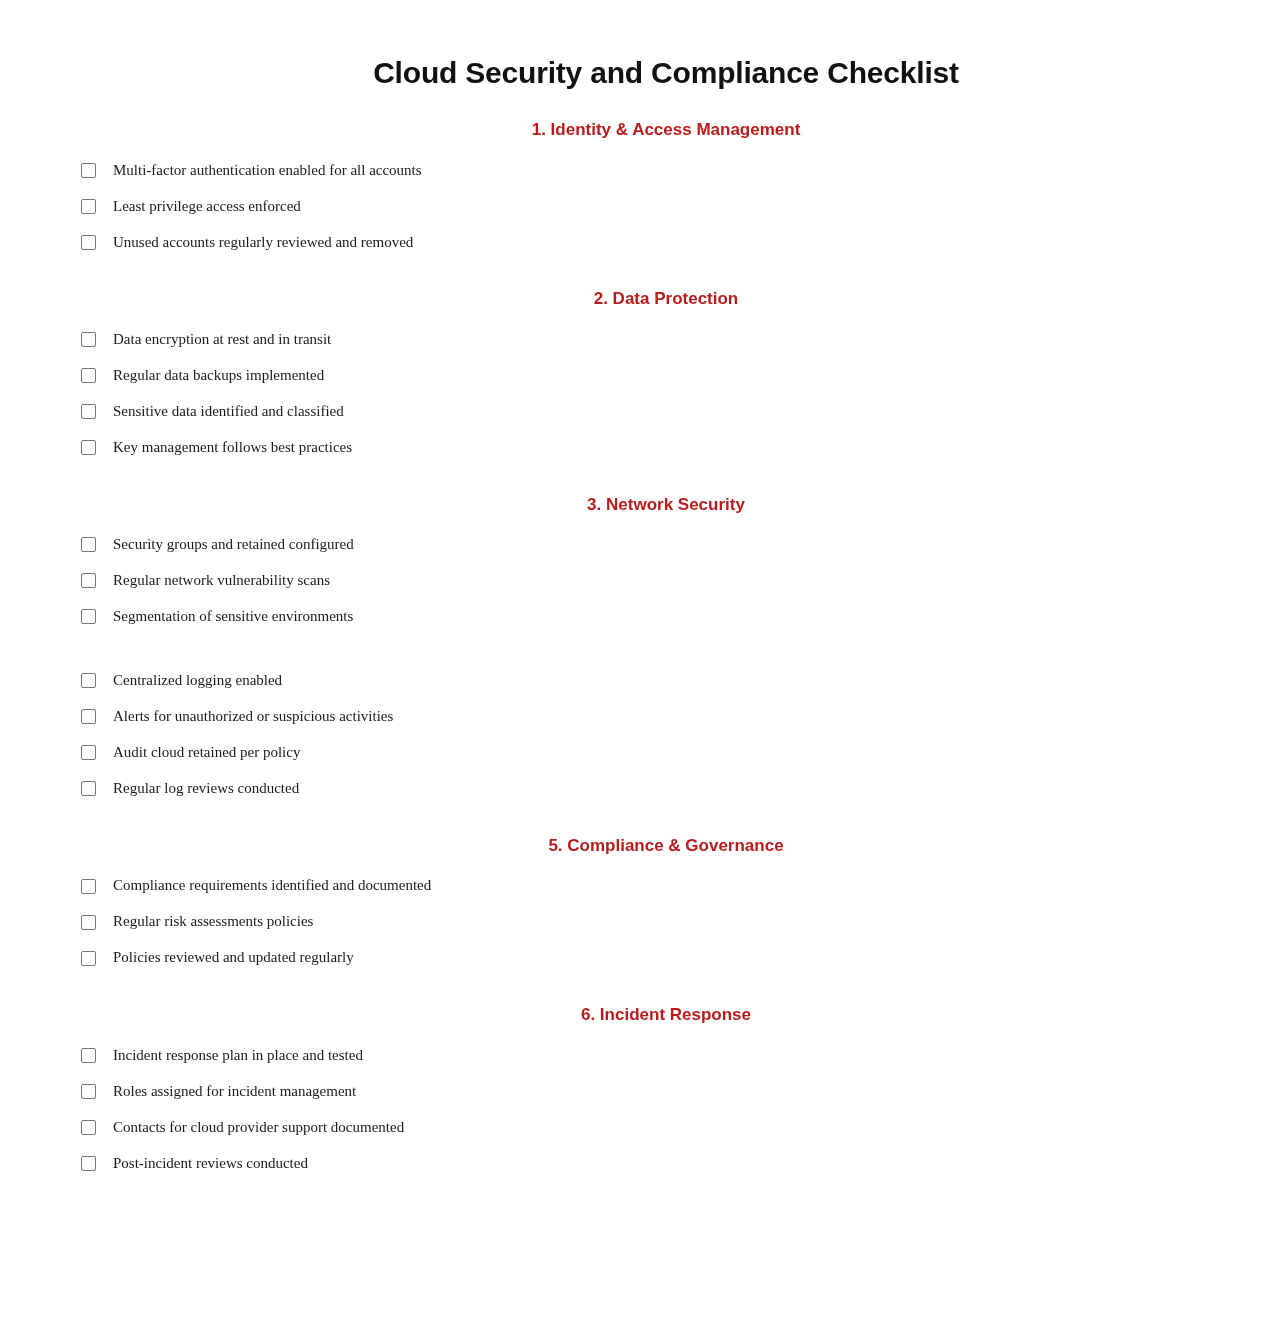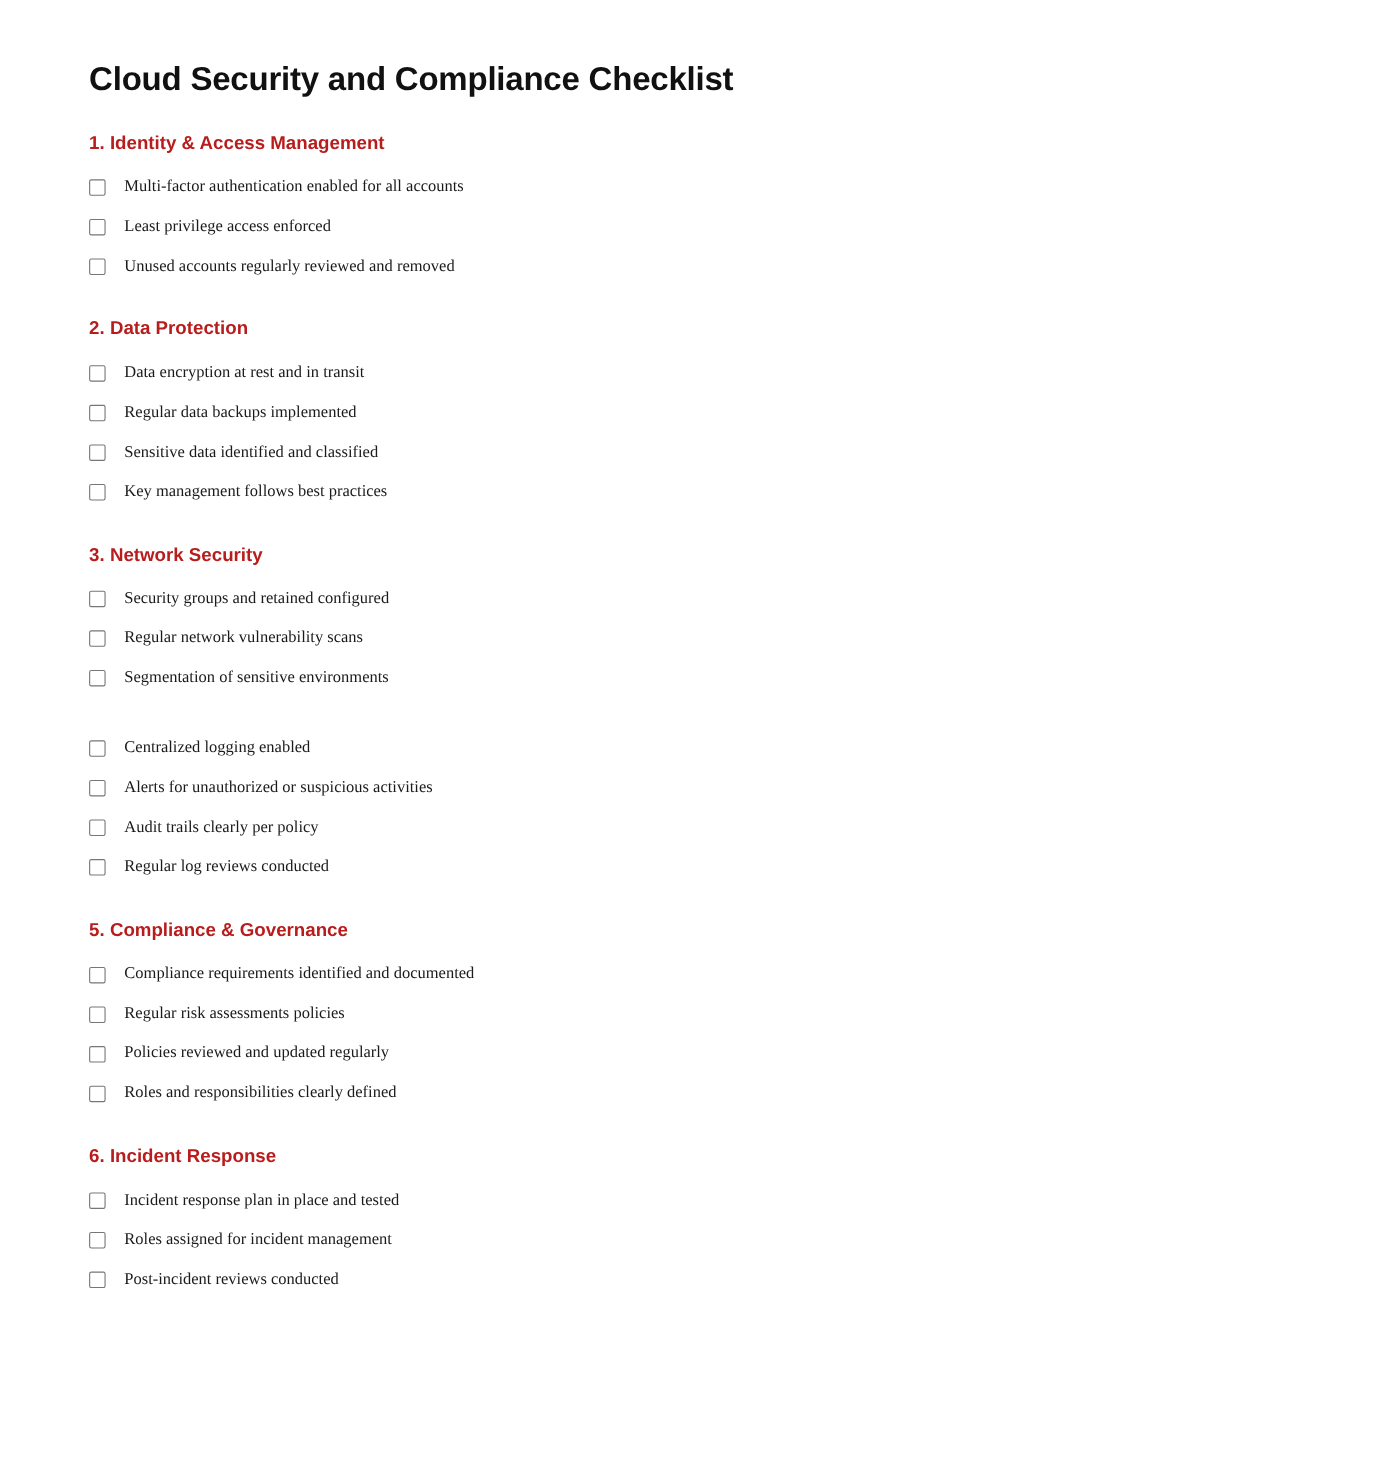--- a/index.html
+++ b/index.html
@@ -10,20 +10,21 @@
   body {
     width: 1263px;
     height: 1325px;
     font-family: "Liberation Sans", sans-serif;
     color: #1a1a1a;
     -webkit-font-smoothing: antialiased;
   }
   .page {
     padding: 55px 12px 0 81px;
     box-sizing: border-box;
+    text-align: center;
   }
   .doc-title {
     font-size: 30px;
     font-weight: bold;
     color: #111111;
     letter-spacing: -0.2px;
     margin: 0 0 28px 0;
     line-height: 1.2;
   }
   .section {
@@ -134,21 +135,21 @@
           <li class="check-item">
             <span class="checkbox" role="checkbox" aria-checked="false"></span>
             <span class="item-label">Centralized logging enabled</span>
           </li>
           <li class="check-item">
             <span class="checkbox" role="checkbox" aria-checked="false"></span>
             <span class="item-label">Alerts for unauthorized or suspicious activities</span>
           </li>
           <li class="check-item">
             <span class="checkbox" role="checkbox" aria-checked="false"></span>
-            <span class="item-label">Audit trails clearly per policy</span>
+            <span class="item-label">Audit cloud retained per policy</span>
           </li>
           <li class="check-item">
             <span class="checkbox" role="checkbox" aria-checked="false"></span>
             <span class="item-label">Regular log reviews conducted</span>
           </li>
         </ul>
       </div>
       <div class="section">
         <h2 class="section-title">5. Compliance &amp; Governance</h2>
         <ul class="items">
@@ -157,37 +158,37 @@
             <span class="item-label">Compliance requirements identified and documented</span>
           </li>
           <li class="check-item">
             <span class="checkbox" role="checkbox" aria-checked="false"></span>
             <span class="item-label">Regular risk assessments policies</span>
           </li>
           <li class="check-item">
             <span class="checkbox" role="checkbox" aria-checked="false"></span>
             <span class="item-label">Policies reviewed and updated regularly</span>
           </li>
-          <li class="check-item">
-            <span class="checkbox" role="checkbox" aria-checked="false"></span>
-            <span class="item-label">Roles and responsibilities clearly defined</span>
-          </li>
         </ul>
       </div>
       <div class="section">
         <h2 class="section-title">6. Incident Response</h2>
         <ul class="items">
           <li class="check-item">
             <span class="checkbox" role="checkbox" aria-checked="false"></span>
             <span class="item-label">Incident response plan in place and tested</span>
           </li>
           <li class="check-item">
             <span class="checkbox" role="checkbox" aria-checked="false"></span>
             <span class="item-label">Roles assigned for incident management</span>
           </li>
           <li class="check-item">
             <span class="checkbox" role="checkbox" aria-checked="false"></span>
+            <span class="item-label">Contacts for cloud provider support documented</span>
+          </li>
+          <li class="check-item">
+            <span class="checkbox" role="checkbox" aria-checked="false"></span>
             <span class="item-label">Post-incident reviews conducted</span>
           </li>
         </ul>
       </div>
     </div>
 </div>
 
 </body></html>

